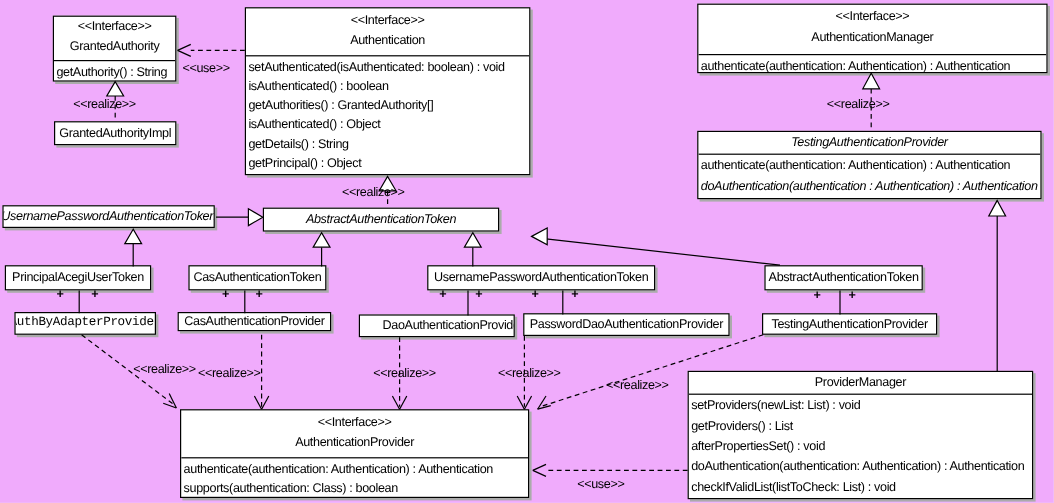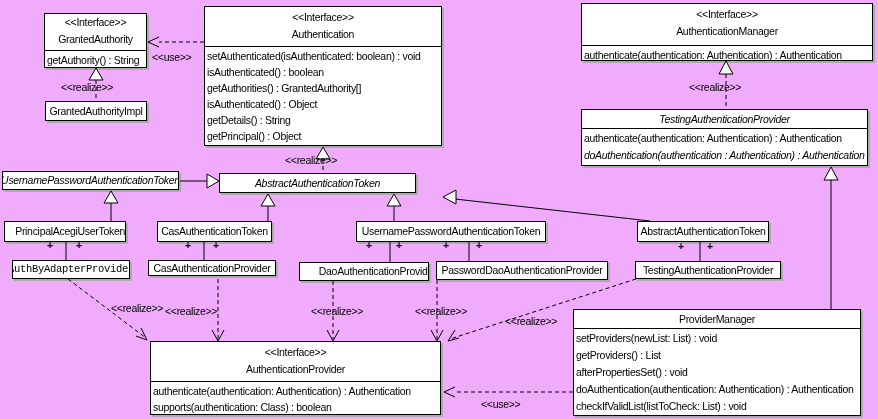--- a/index.html
+++ b/index.html
@@ -136,21 +136,21 @@
   </div>
 
   <div class="box nameonly italic" style="left:2px;top:171px;width:177px;height:19px;">
     <span class="cname">UsernamePasswordAuthenticationToken</span>
   </div>
 
   <div class="box nameonly italic" style="left:219px;top:173px;width:197px;height:20px;">
     <span class="cname">AbstractAuthenticationToken</span>
   </div>
 
-  <div class="box nameonly" style="left:4px;top:221px;width:122px;height:21px;justify-content:flex-end;">
+  <div class="box nameonly" style="left:4px;top:221px;width:122px;height:21px;">
     <span class="cname">PrincipalAcegiUserToken</span>
   </div>
   <div class="box nameonly" style="left:157px;top:221px;width:115px;height:21px;">
     <span class="cname">CasAuthenticationToken</span>
   </div>
   <div class="box nameonly" style="left:356px;top:221px;width:190px;height:21px;">
     <span class="cname">UsernamePasswordAuthenticationToken</span>
   </div>
   <div class="box nameonly" style="left:637px;top:221px;width:132px;height:21px;">
     <span class="cname">AbstractAuthenticationToken</span>

